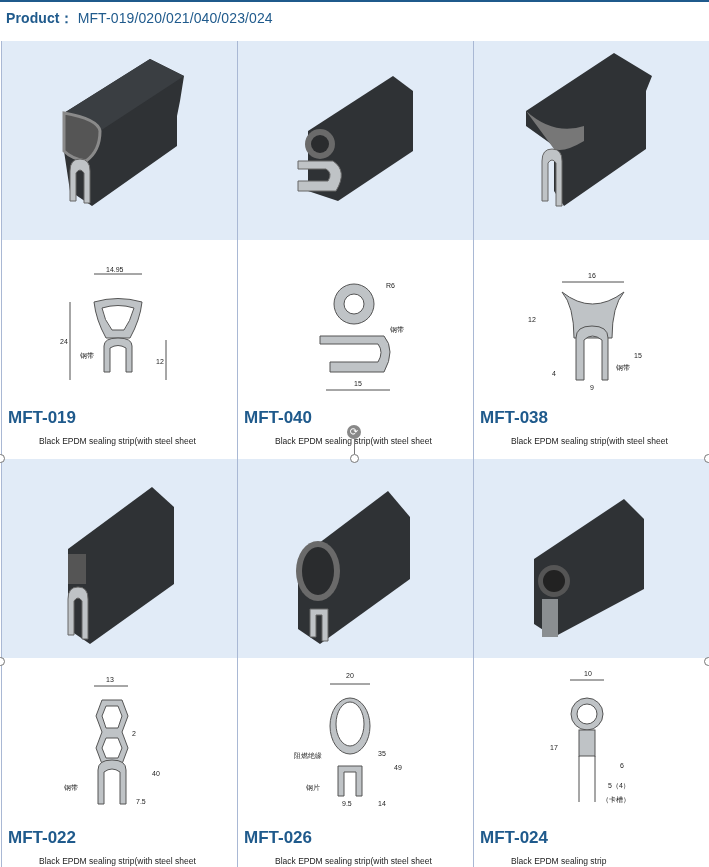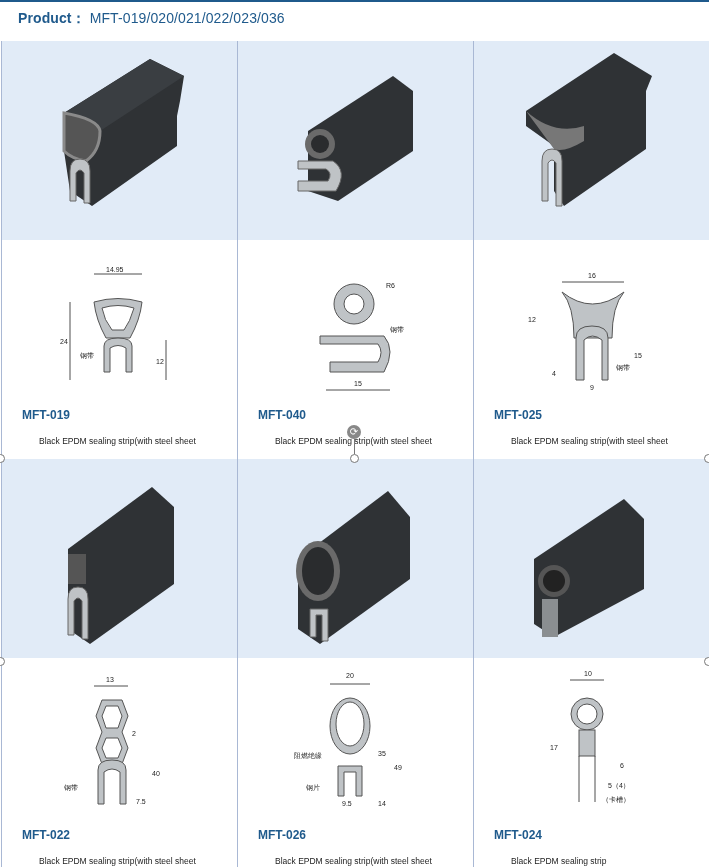--- a/index.html
+++ b/index.html
@@ -1,46 +1,46 @@
 <!DOCTYPE html>
 <html><head>
 <meta charset="utf-8">
 <style>
   html,body{margin:0;padding:0;background:#fff;}
   body{width:709px;height:867px;overflow:hidden;position:relative;font-family:"Liberation Sans",sans-serif;}
   .topline{position:absolute;left:0;top:0;width:709px;height:2px;background:#1f5a8c;}
   .header{position:absolute;left:6px;top:10px;font-size:14px;color:#1f5a8c;letter-spacing:0.1px;}
-  .header .lbl{font-weight:bold;margin-left:12px;}
+  .header .lbl{font-weight:bold;}
   .header .code b{font-weight:normal;}
   .grid{position:absolute;left:1px;top:41px;width:708px;}
   .row{display:flex;}
   .cell{width:236px;position:relative;border-left:1px solid #a9b8d4;box-sizing:border-box;}
   .photo{height:199px;background:#e1ebf7;position:relative;}
   .draw{height:219px;background:#fff;position:relative;}
-  .title{position:absolute;left:20px;font-size:12px;font-weight:bold;color:#1f5a8c;}
+  .title{position:absolute;left:6px;font-size:17px;font-weight:bold;color:#1f5a8c;}
   .desc{position:absolute;left:18px;font-size:8.5px;color:#222;padding-left:19px;}
   .row1 .title{top:168px;}
   .row1 .desc{top:196px;}
   .row2 .photo{height:199px;}
   .row2 .draw{height:268px;}
   .row2 .title{top:170px;}
   .row2 .desc{top:198px;}
   svg{position:absolute;left:0;top:0;}
   .handle{position:absolute;width:9px;height:9px;border:1px solid #777;border-radius:50%;background:#fff;box-sizing:border-box;}
   .rot{position:absolute;width:14px;height:14px;border-radius:50%;background:#888;color:#fff;font-size:10px;line-height:14px;text-align:center;}
   .stem{position:absolute;width:1px;background:#777;}
   .dimtxt{font-size:7px;fill:#222;font-family:"Liberation Sans",sans-serif;}
 </style>
 </head>
 <body>
 
 <div class="topline"></div>
 <div class="header">
   <span class="lbl">Product：</span>
-  <span class="code"><b>MFT</b><span>-019/020/021/022/023/036</span></span>
+  <span class="code"><b>MFT</b><span>-019/020/021/040/023/024</span></span>
 </div>
 
 <div class="grid">
 
   <div class="row row1">
     <div class="cell photo">
       <svg width="236" height="199">
         <polygon points="62,72 148,18 182,35 178,60 175,75 175,105 90,165 68,150 62,110" fill="#2f3235"></polygon>
         <polygon points="62,72 148,18 182,35 98,90" fill="#3a3e42"></polygon>
         <path d="M62,72 Q96,78 98,90 Q98,110 84,120 Q70,118 62,110 Z" fill="#555" stroke="#8a8a8a" stroke-width="3"></path>
@@ -99,21 +99,21 @@
         <line x1="88" y1="42" x2="150" y2="42" stroke="#222" stroke-width="0.8"></line>
         <text class="dimtxt" x="114" y="38">16</text>
         <path d="M88,52 Q118,76 150,52 Q138,66 138,98 L100,98 Q100,66 88,52 Z" fill="#bfc3c6" stroke="#555"></path>
         <path d="M102,140 L102,98 Q102,86 118,86 Q134,86 134,98 L134,140 L128,140 L128,100 Q118,92 110,100 L110,140 Z" fill="#bfc3c6" stroke="#555"></path>
         <text class="dimtxt" x="54" y="82">12</text>
         <text class="dimtxt" x="160" y="118">15</text>
         <text class="dimtxt" x="78" y="136">4</text>
         <text class="dimtxt" x="116" y="150">9</text>
         <text class="dimtxt" x="142" y="130">钢带</text>
       </svg>
-      <div class="title">MFT-025</div>
+      <div class="title">MFT-038</div>
       <div class="desc">Black EPDM sealing strip(with steel sheet</div>
     </div>
   </div>
 
   <div class="row row2">
     <div class="cell photo">
       <svg width="236" height="199">
         <polygon points="66,90 150,28 172,48 172,125 88,185 66,170" fill="#2f3235"></polygon>
         <path d="M66,95 L84,95 L84,125 L66,125 Z" fill="#555"></path>
         <path d="M66,140 Q66,128 76,128 Q86,128 86,140 L86,180 L80,180 L80,142 Q76,136 72,142 L72,176 L66,176 Z" fill="#bfc3c6" stroke="#666"></path>

